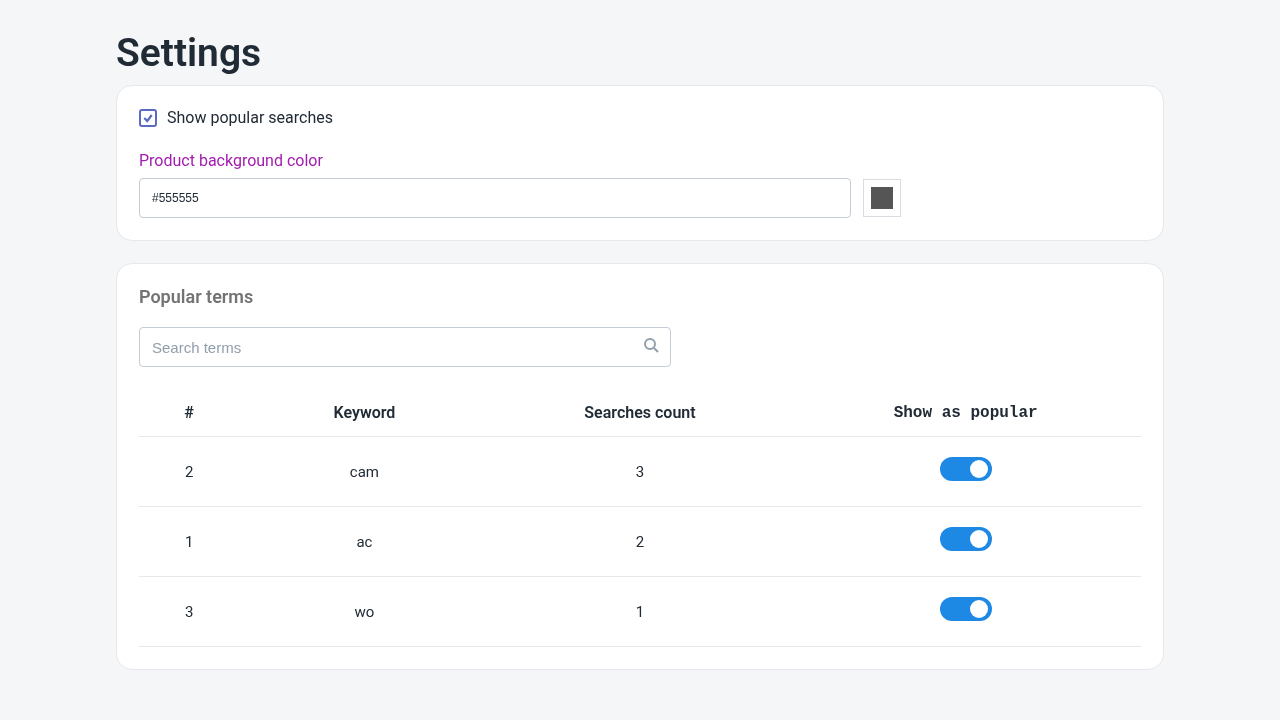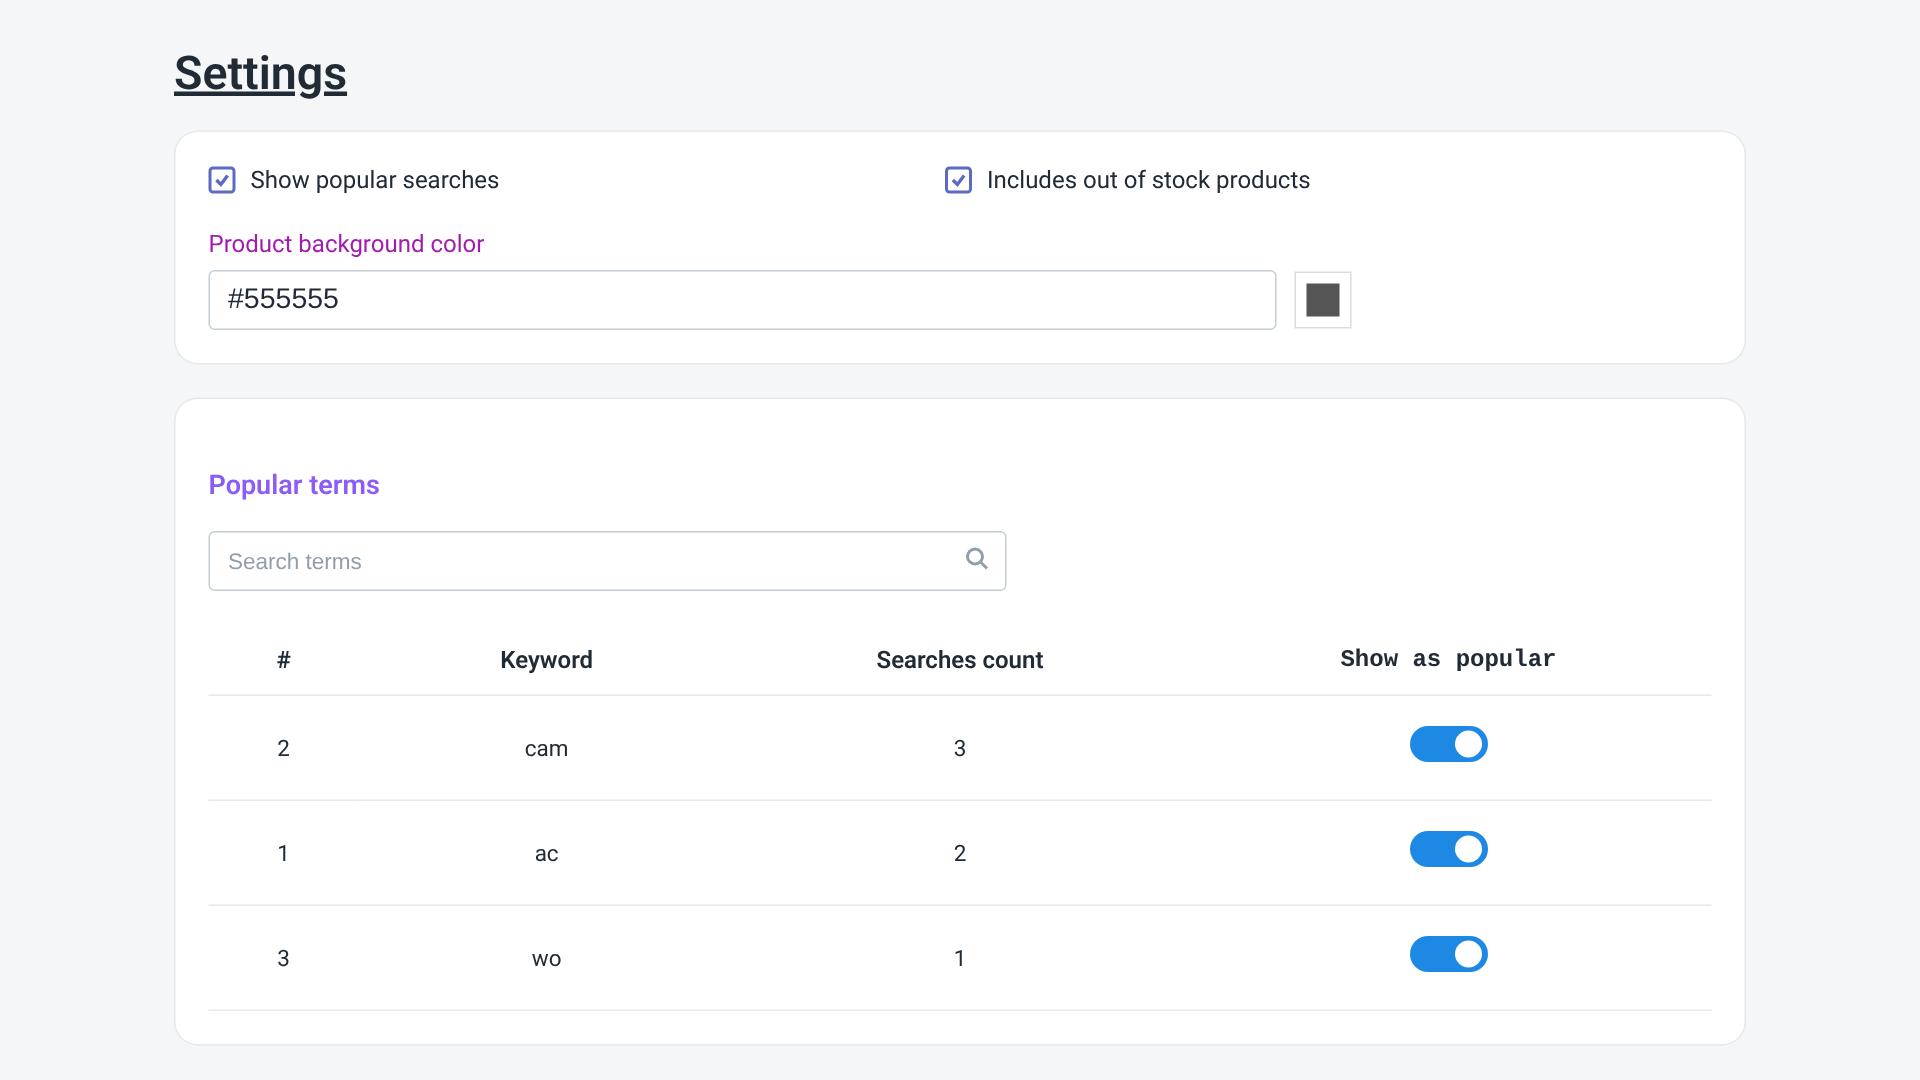--- a/index.html
+++ b/index.html
@@ -8,25 +8,24 @@
     background: #f5f6f8;
     color: #212b36;
     width: 1280px;
     height: 720px;
     overflow: hidden;
   }
   .container {
     padding: 30px 116px 0 116px;
   }
   h1.page-title {
-    font-size: 31px;
+    font-size: 39px;
     font-weight: 600;
     color: #212b36;
-    margin-bottom: 20px;
-    text-decoration: underline;
+    margin-bottom: 9px;
   }
   .card {
     background: #fff;
     border: 1px solid #e6e8eb;
     border-radius: 16px;
     padding: 22px 22px;
     margin-bottom: 22px;
   }
   .checkbox-row {
     display: flex;
@@ -70,44 +69,43 @@
     display: flex;
     align-items: center;
     gap: 12px;
   }
   .text-input {
     width: 712px;
     height: 40px;
     padding: 8px 12px;
     border: 1px solid #c4cdd5;
     border-radius: 4px;
-    font-size: 19px;
+    font-size: 12px;
     color: #212b36;
     background: #fff;
   }
   .color-swatch-wrap {
     width: 38px;
     height: 38px;
     border: 1px solid #d9dce0;
     display: flex;
     align-items: center;
     justify-content: center;
     cursor: pointer;
   }
   .color-swatch {
     width: 22px;
     height: 22px;
     background: #555555;
   }
   .section-title {
     font-size: 18px;
     font-weight: 600;
-    color: #8b5cf6;
+    color: #737373;
     margin-bottom: 20px;
-    margin-top: 25px;
   }
   .search-wrap {
     position: relative;
     width: 532px;
     margin-bottom: 22px;
   }
   .search-input {
     width: 100%;
     height: 40px;
     padding: 8px 40px 8px 12px;
@@ -176,28 +174,20 @@
 
   <div class="card">
     <div class="checkbox-row">
       <div class="checkbox-group first">
         <div class="checkbox">
           <svg viewBox="0 0 16 16">
               <polyline points="3,8 7,12 13,4"></polyline>
             </svg>
         </div>
         <span class="checkbox-label">Show popular searches</span>
-      </div>
-      <div class="checkbox-group">
-        <div class="checkbox">
-          <svg viewBox="0 0 16 16">
-              <polyline points="3,8 7,12 13,4"></polyline>
-            </svg>
-        </div>
-        <span class="checkbox-label">Includes out of stock products</span>
       </div>
     </div>
 
     <label class="field-label">Product background color</label>
     <div class="color-row">
       <input type="text" class="text-input" value="#555555" style="">
       <div class="color-swatch-wrap">
         <div class="color-swatch"></div>
       </div>
     </div>

